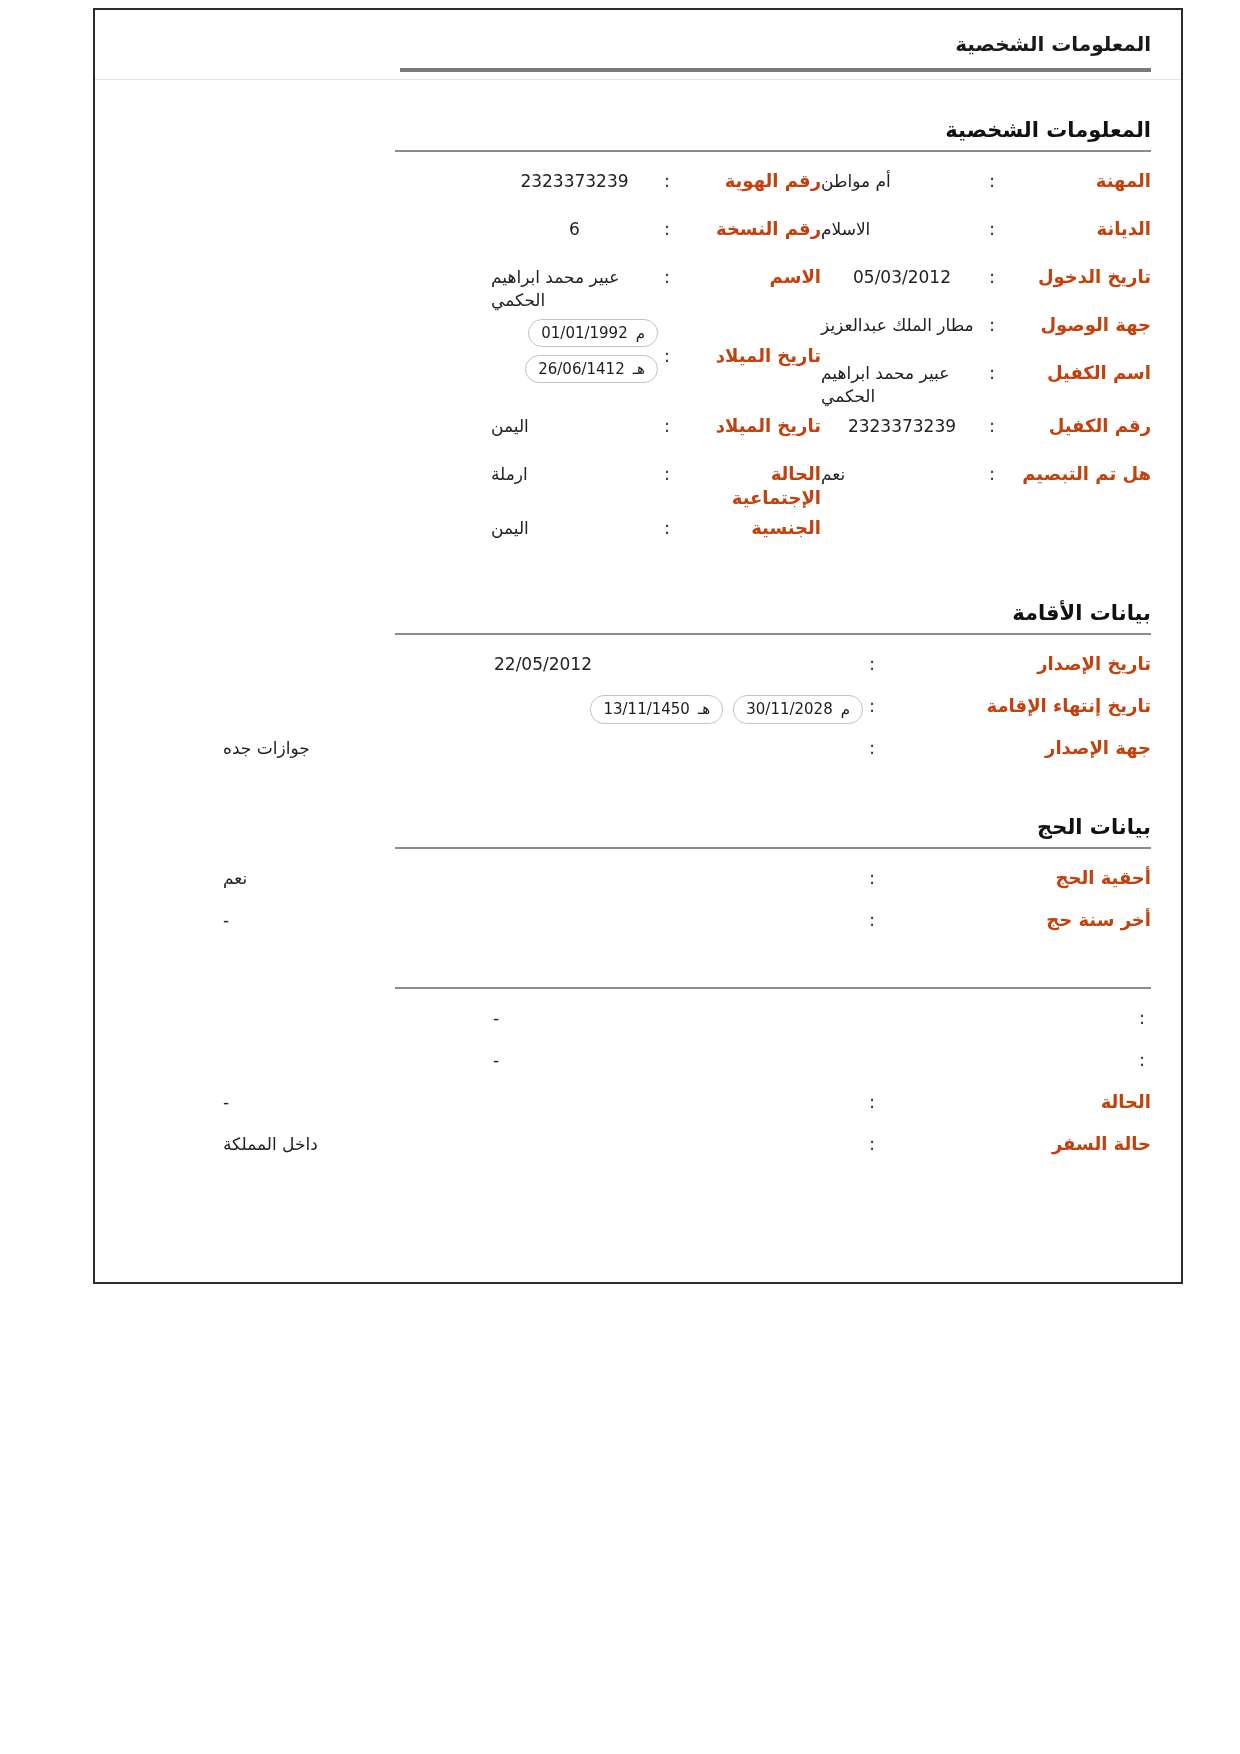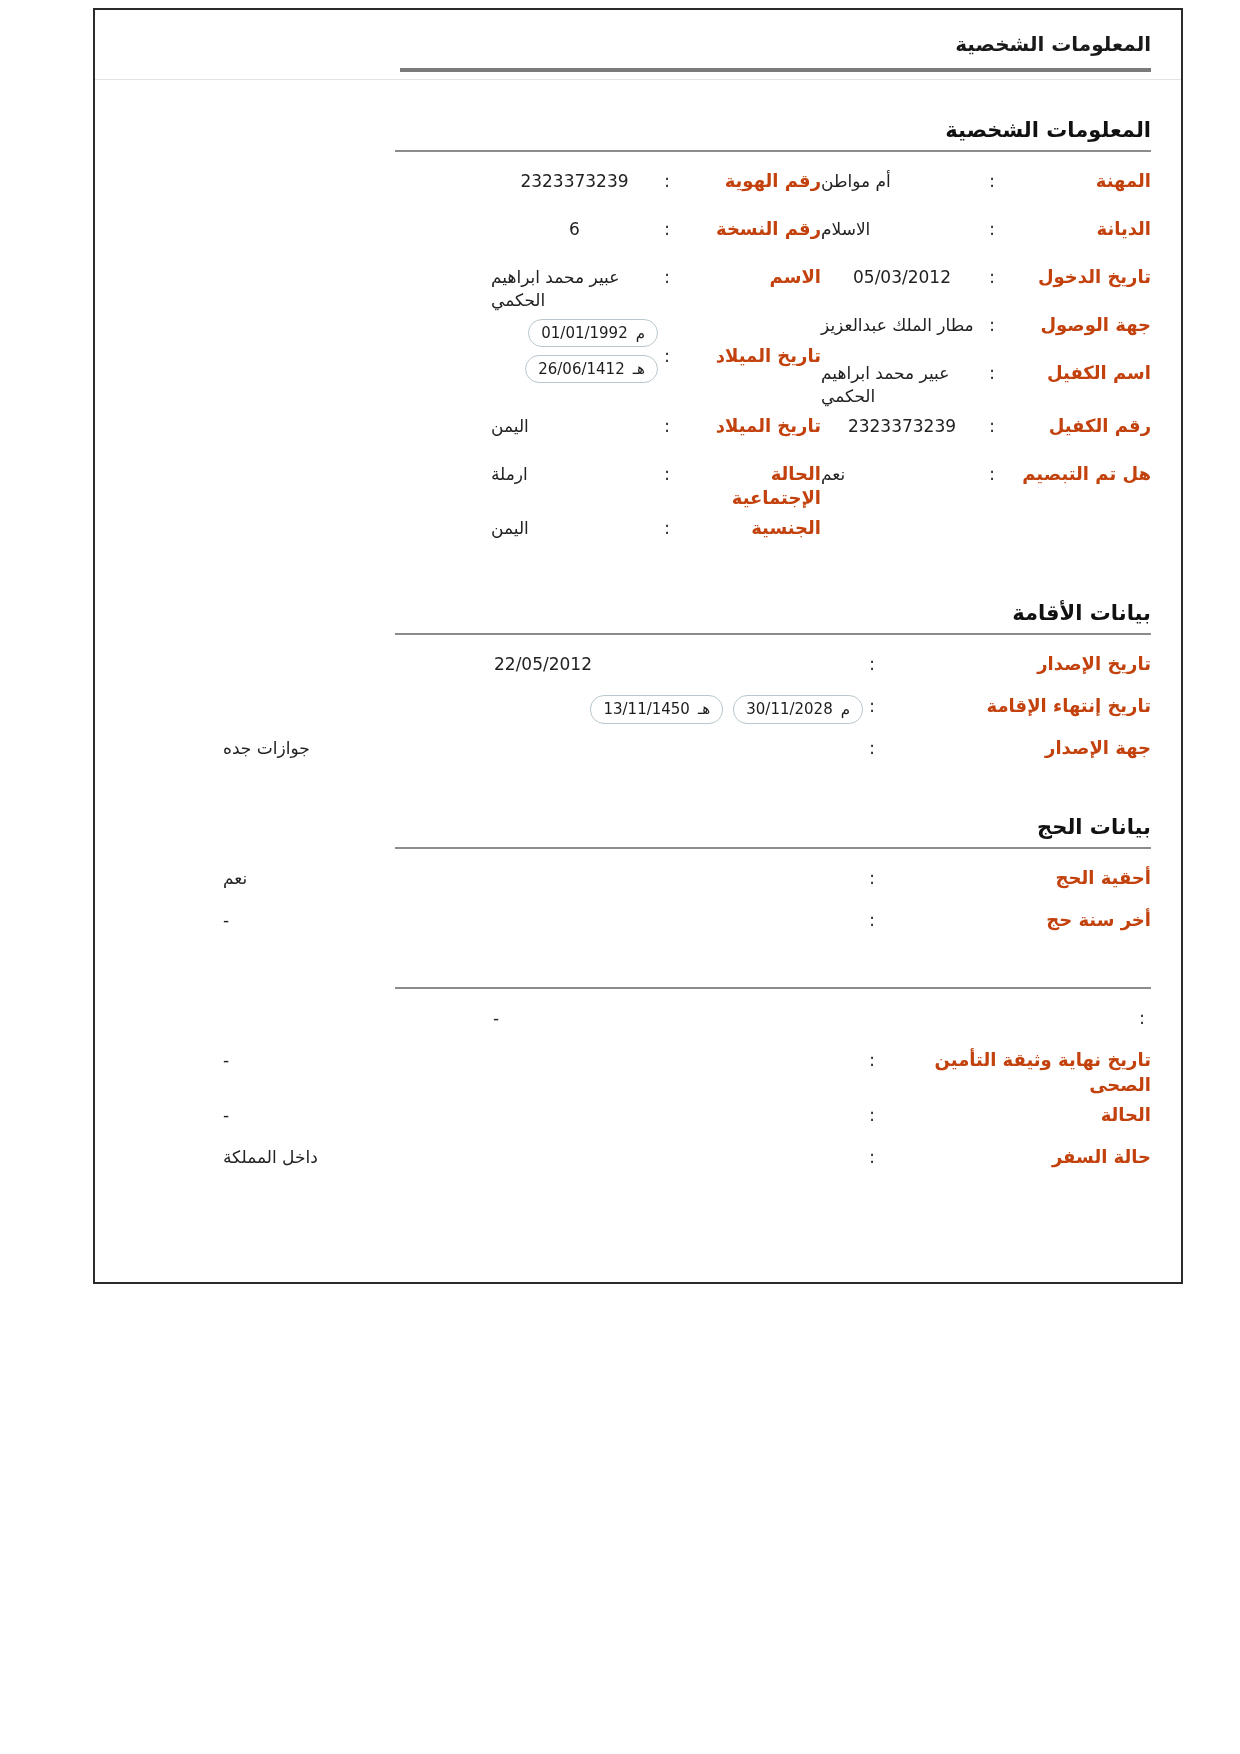--- a/index.html
+++ b/index.html
@@ -331,21 +331,20 @@
       <div class="spacer-lg"></div>
 
       <div class="section">
         <div class="section-rule"></div>
 
         <div class="wide-row">
           <div class="colon">:</div>
           <div class="val">-</div>
         </div>
         <div class="wide-row">
-          <div class="lbl">تاريخ نهاية وثيقة التأمين الصحى</div>
           <div class="colon">:</div>
           <div class="val">-</div>
         </div>
         <div class="wide-row">
           <div class="lbl">الحالة</div>
           <div class="colon">:</div>
           <div class="val">-</div>
         </div>
         <div class="wide-row">
           <div class="lbl">حالة السفر</div>

